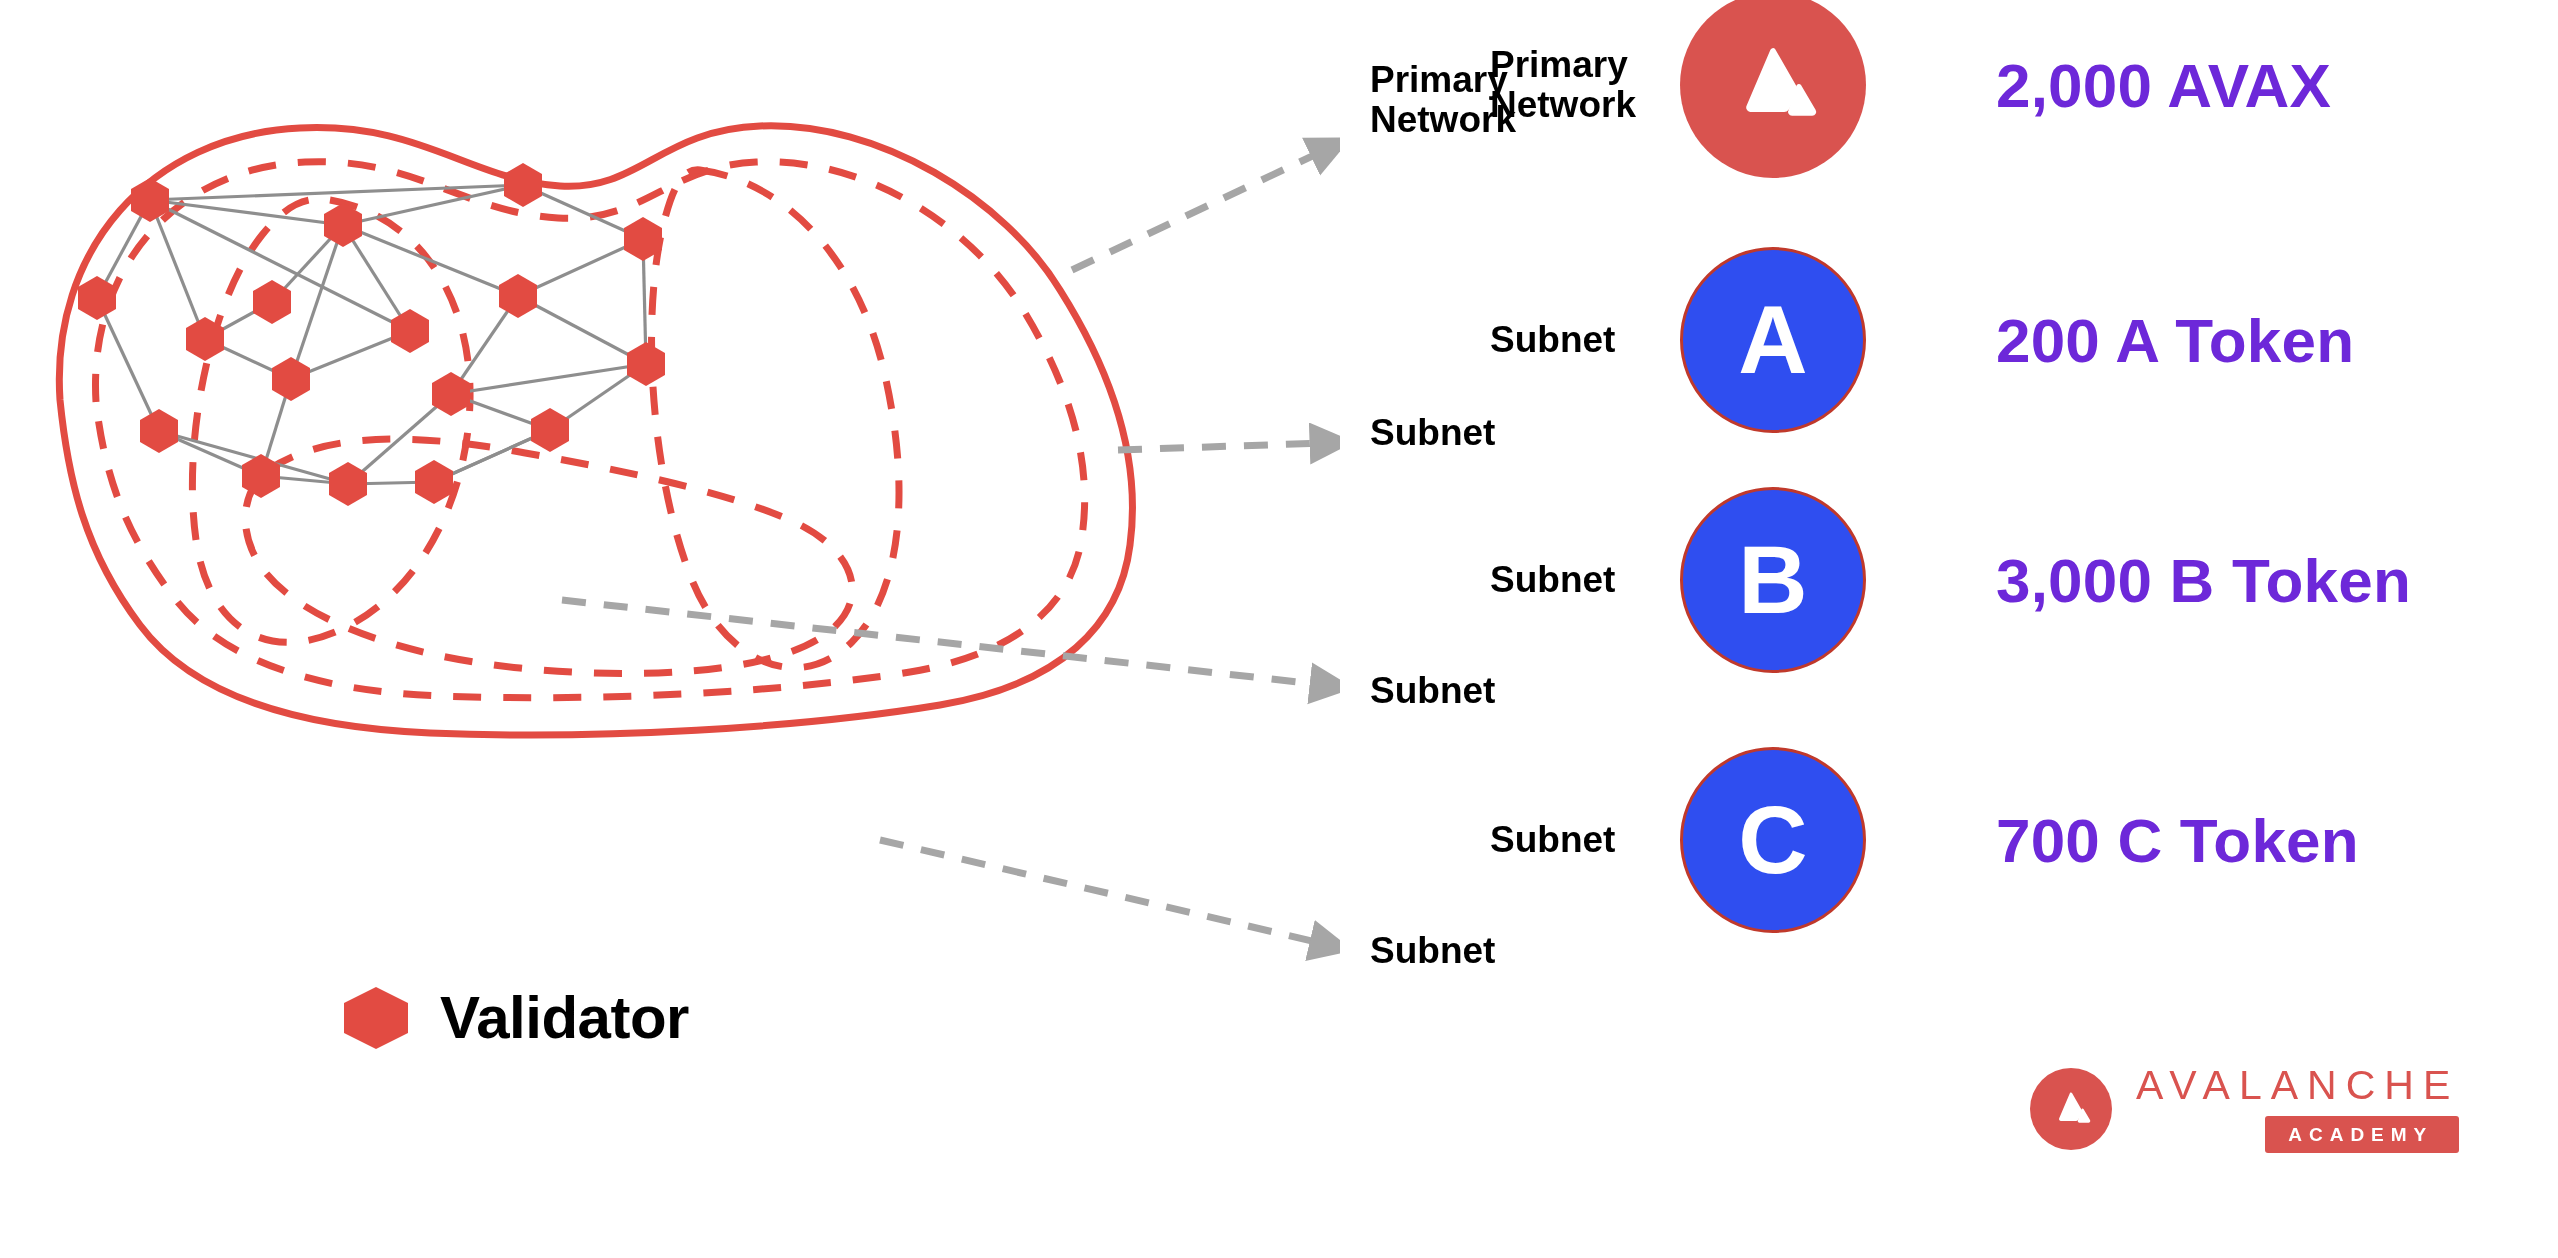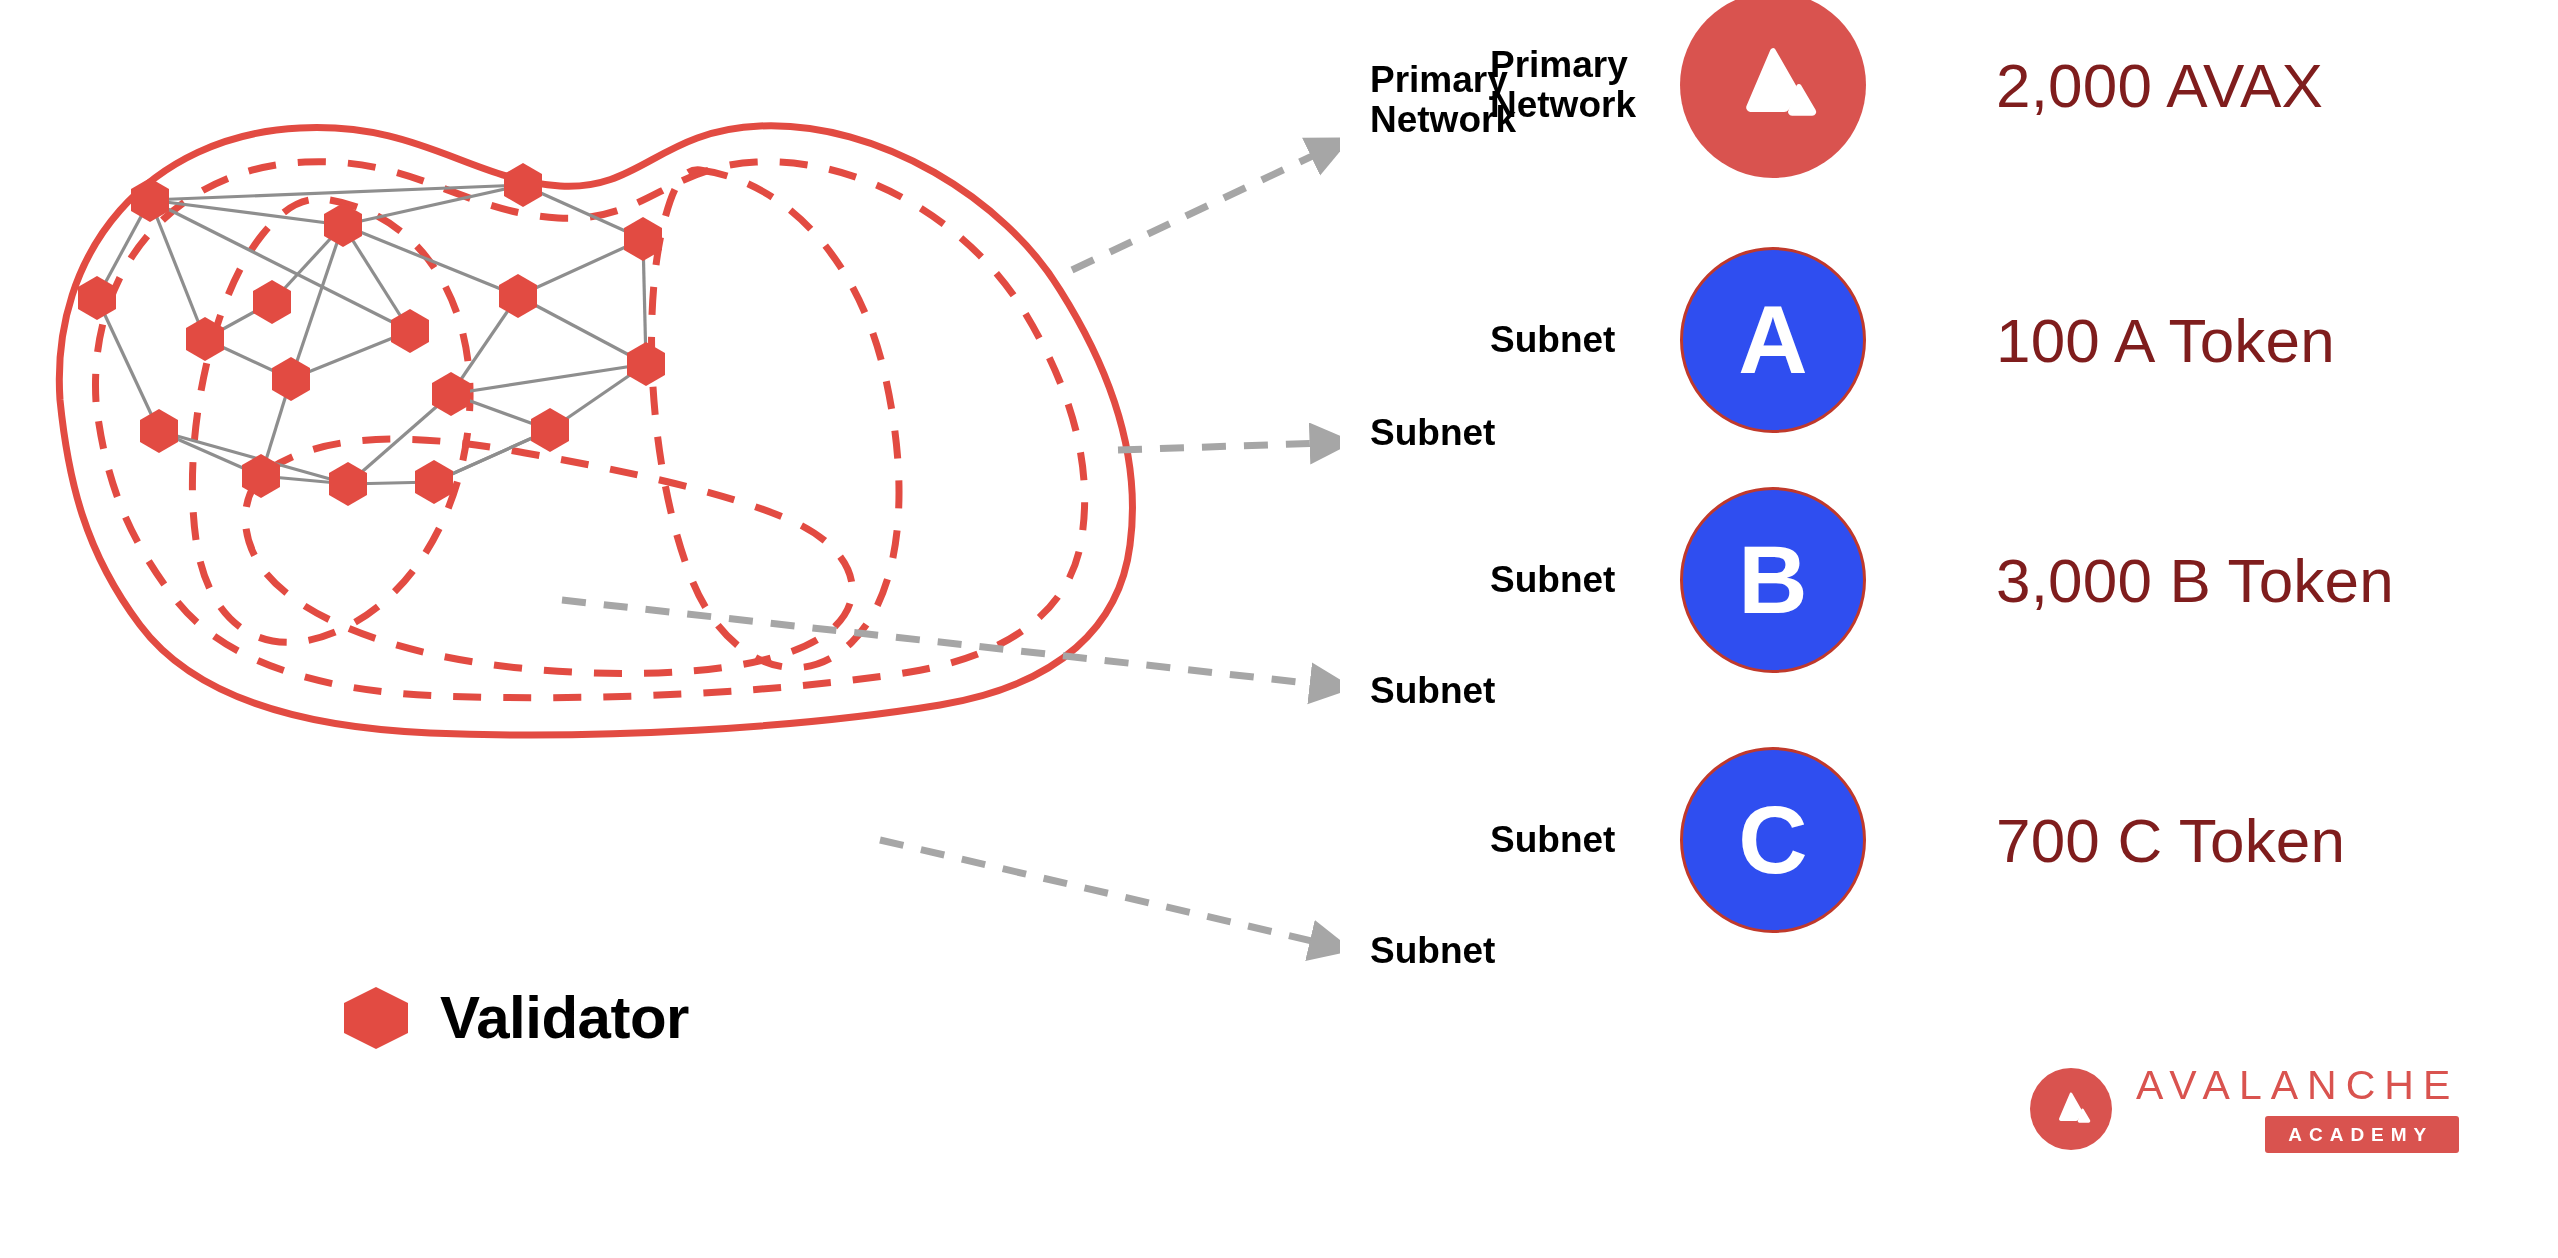--- a/index.html
+++ b/index.html
@@ -42,21 +42,21 @@
     box-sizing:border-box;
   }
   .badge.avax{background:#d9534f;border:none;}
   .badge.letter{
     background:#2f4ef0;border:3px solid #c0392b;
     color:#ffffff;font-size:96px;font-weight:bold;line-height:1;
   }
   .badge.avax svg{width:112px;height:112px;display:block;}
   .amount{
     padding-left:130px;
-    font-size:62px;color:#7f1d1d;font-weight:normal;
+    font-size:62px;color:#6d28d9;font-weight:bold;
     white-space:nowrap;letter-spacing:0.2px;
   }
 
   
   .academy{
     position:absolute;left:2030px;top:1065px;
     display:flex;align-items:center;gap:24px;
   }
   .academy-mark{width:82px;height:82px;border-radius:50%;background:#d9534f;
     display:flex;align-items:center;justify-content:center;}
@@ -210,21 +210,21 @@
         </svg>
       </div>
       <div class="amount">2,000 AVAX</div>
     </div>
 
     <div class="row" style="top:265px;">
       <div class="row-label">
         <div>Subnet</div>
       </div>
       <div class="badge letter">A</div>
-      <div class="amount">100 A Token</div>
+      <div class="amount">200 A Token</div>
     </div>
 
     <div class="row" style="top:505px;">
       <div class="row-label">
         <div>Subnet</div>
       </div>
       <div class="badge letter">B</div>
       <div class="amount">3,000 B Token</div>
     </div>
 

